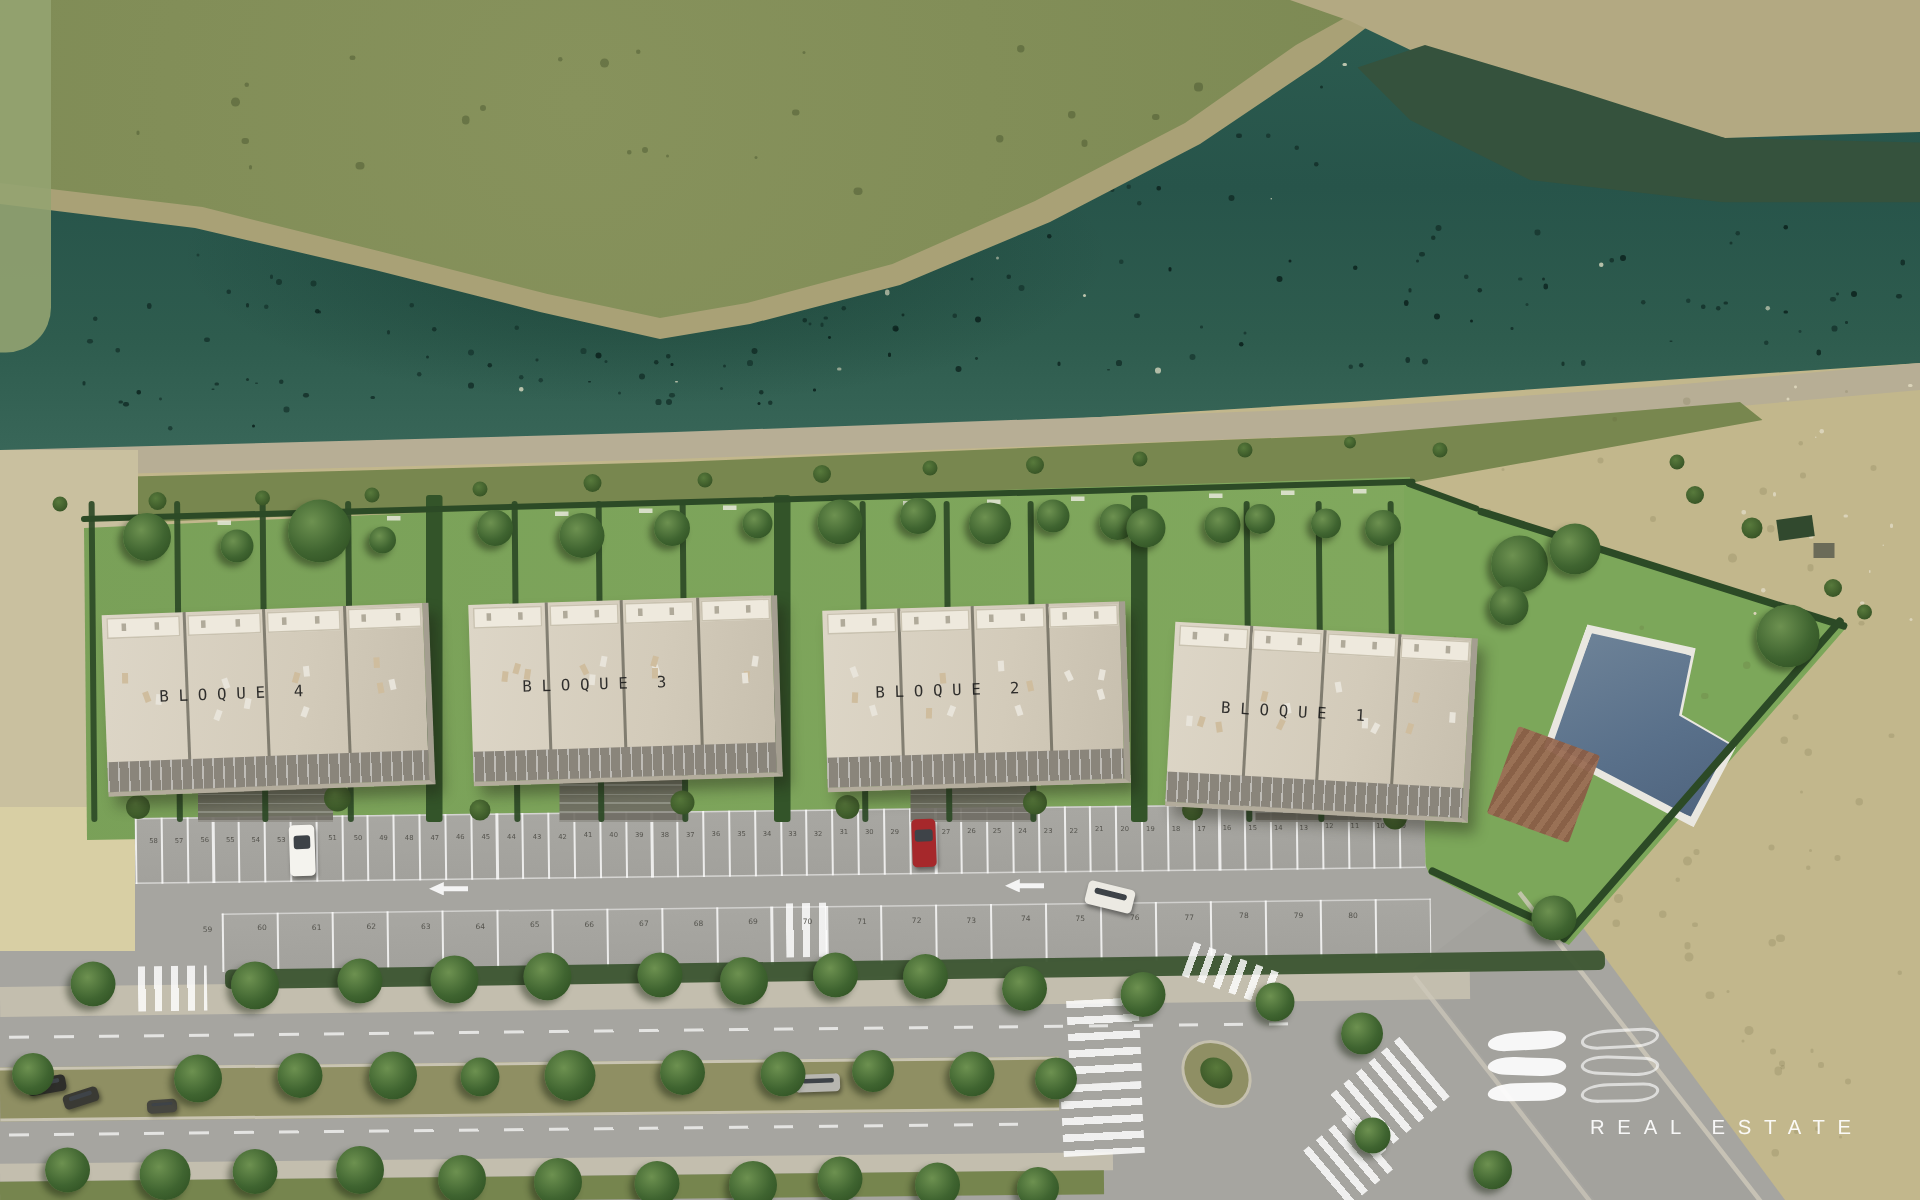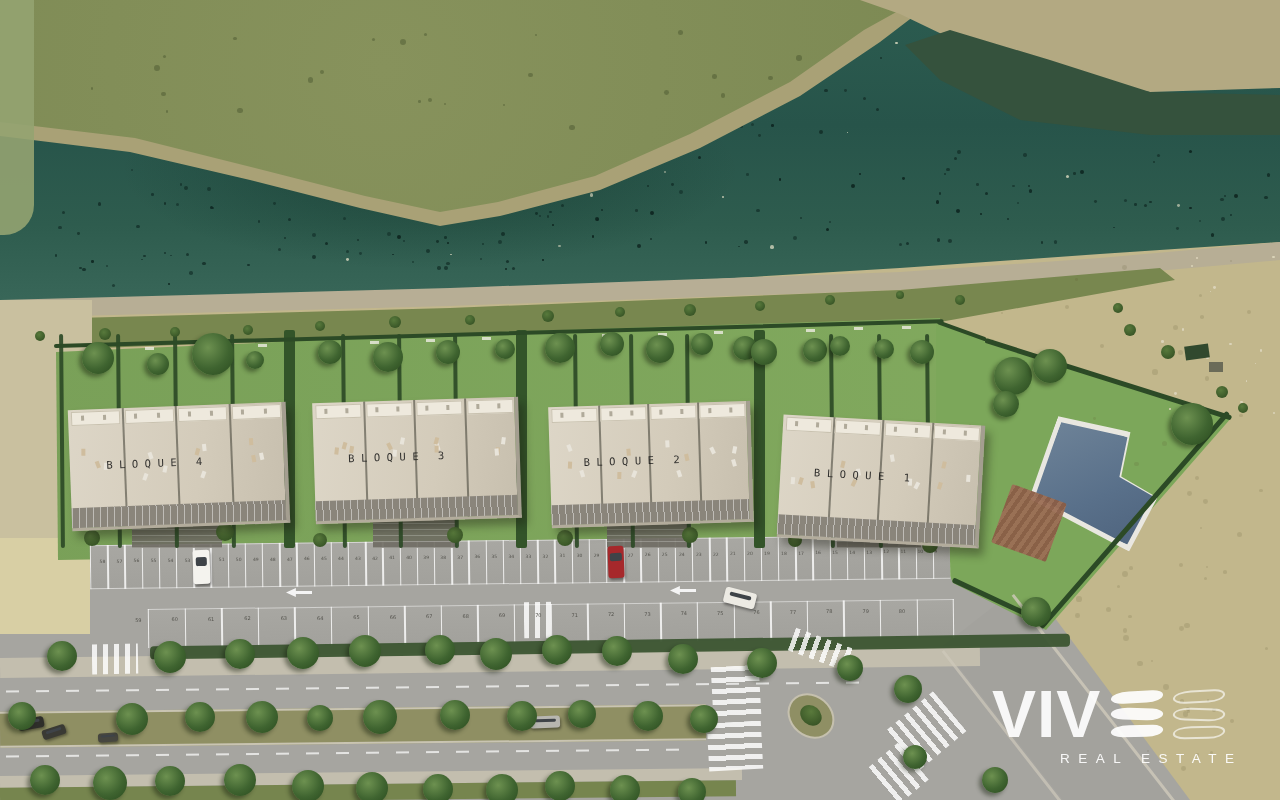--- a/index.html
+++ b/index.html
@@ -484,21 +484,20 @@
     </div>
   <div class="abs pool-deck">
     <div class="pool-water"></div>
   </div>
   <div class="abs terrace"></div>
   <div class="abs shed1"></div>
   <div class="abs shed2"></div>
 
   <div class="abs logo">
     <div class="logo-row">
-      <span class="logo-brand">VIV</span>
       <span class="wave-e">
         <i class="wbar b1"></i>
           <i class="wbar b2"></i>
           <i class="wbar b3"></i>
       </span>
       <span class="wave-e outline">
         <i class="wbar b1"></i>
           <i class="wbar b2"></i>
           <i class="wbar b3"></i>
       </span>

